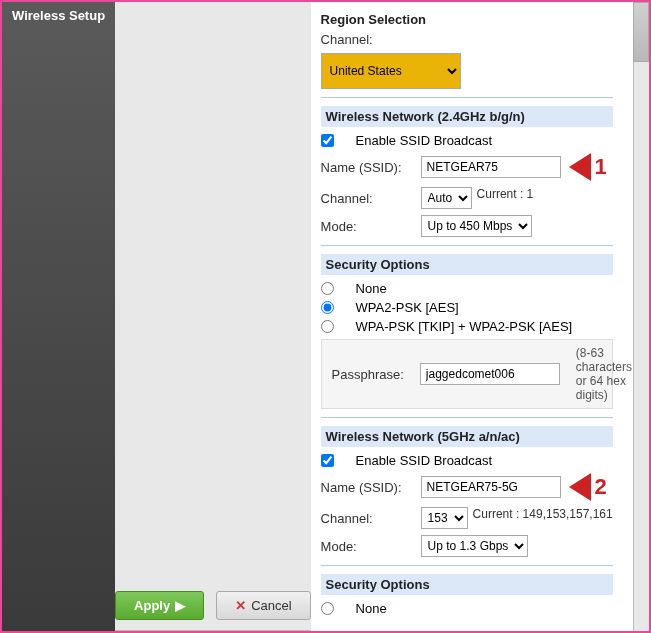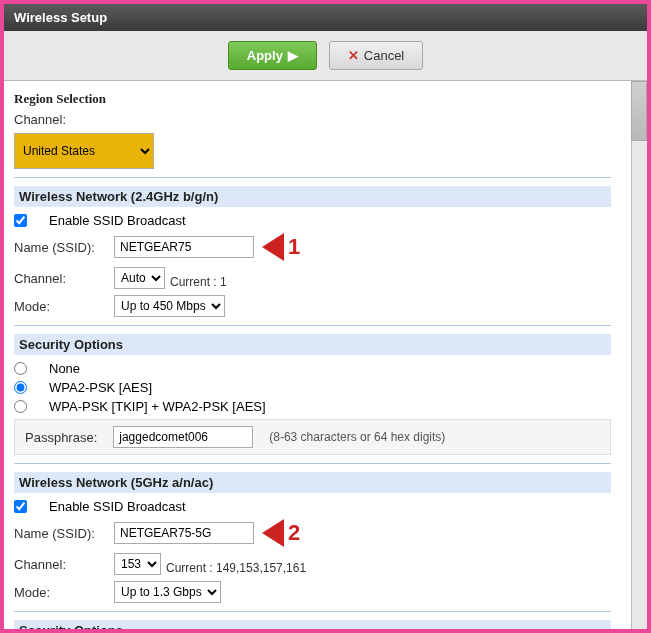--- a/index.html
+++ b/index.html
@@ -8,23 +8,23 @@
       font-size: 13px;
       background: #d0d0d0;
       width: 651px;
       height: 633px;
       overflow: hidden;
     }
     .window {
       width: 651px;
       height: 633px;
       background: #f0f0f0;
-      border: 4px solid #ec4899;
-      display: flex;
-      flex-direction: column;
+      border: 2px solid #ec4899;
+      display: flex;
+      flex-direction: row;
     }
     .title-bar {
       background: linear-gradient(to bottom, #5a5a5a, #3a3a3a);
       color: white;
       padding: 6px 10px;
       font-size: 13px;
       font-weight: bold;
       flex-shrink: 0;
     }
     .toolbar {
@@ -90,21 +90,20 @@
     }
     .main-content {
       padding: 10px 20px 10px 10px;
       margin-right: 16px;
     }
     .section-title {
       font-weight: bold;
       font-size: 13px;
       margin-bottom: 5px;
       color: #222;
-      font-family: Liberation Serif, serif;
     }
     .field-row {
       display: flex;
       align-items: center;
       margin-bottom: 6px;
     }
     .field-label {
       width: 100px;
       color: #333;
       flex-shrink: 0;
@@ -138,21 +137,21 @@
     }
     input[type="text"].field-input {
       width: 140px;
       padding: 2px 5px;
       border: 1px solid #aaa;
       font-size: 12px;
       height: 22px;
     }
     .channel-row {
       display: flex;
-      align-items: flex-end;
+      align-items: flex-start;
       gap: 5px;
     }
     select.small-select {
       padding: 2px 2px;
       border: 1px solid #aaa;
       background: white;
       font-size: 12px;
       height: 22px;
     }
     .current-info {

